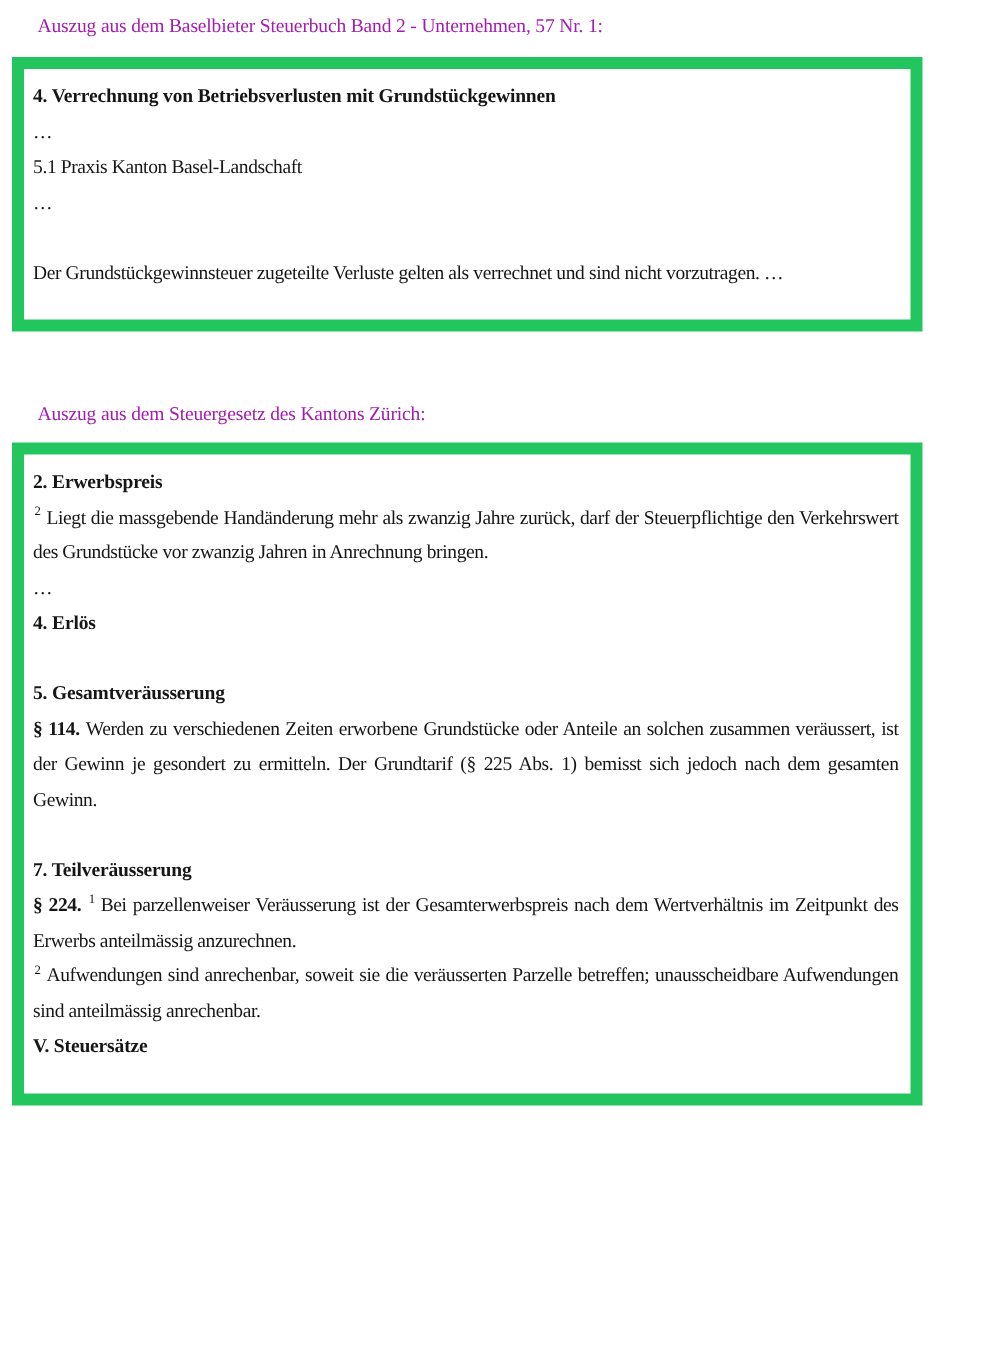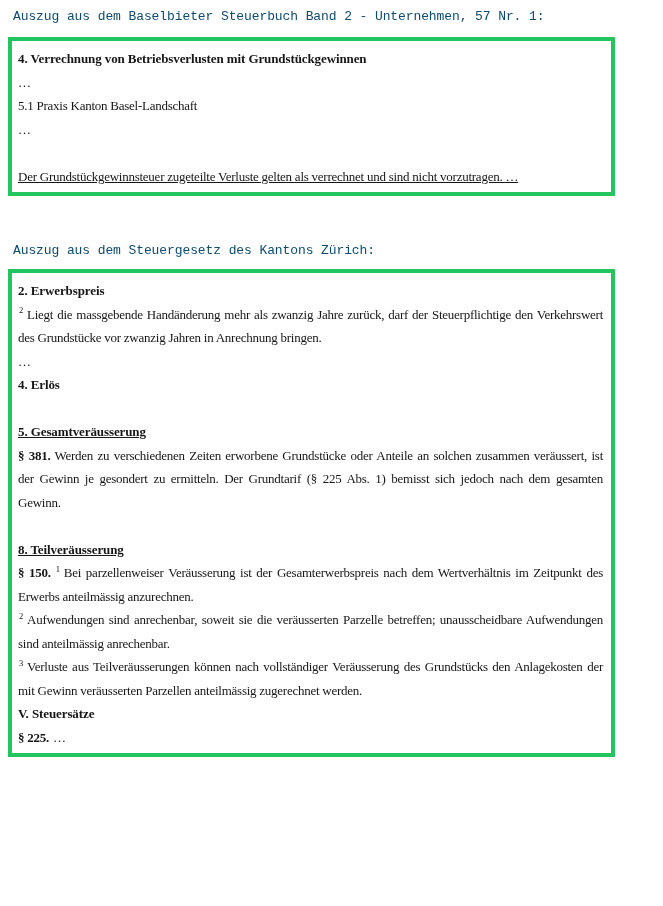--- a/index.html
+++ b/index.html
@@ -8,41 +8,41 @@
     width: 663px;
     height: 906px;
     overflow: hidden;
     font-family: "Liberation Serif", serif;
     color: #161616;
     position: relative;
   }
   .page { padding: 9px 0 0 8px; }
 
   .heading {
-    font-family: Liberation Mono, monospace;
+    font-family: Liberation Serif, serif;
     font-size: 13px;
     letter-spacing: -0.1px;
-    color: #0c4a6e;
-    margin-left: 5px;
+    color: #a21caf;
+    margin-left: 17px;
     white-space: nowrap;
   }
 
   .box {
     width: 607px;
-    border: 4px solid #22c55e;
-    padding: 6px 8px 4px 6px;
+    border: 8px solid #22c55e;
+    padding: 6px 8px 20px 6px;
     margin-top: 13px;
     font-size: 13px;
     line-height: 23.5px;
     letter-spacing: -0.25px;
   }
   .box p { text-align: justify; }
   .box p.nojust { text-align: left; }
   .bold { font-weight: bold; letter-spacing: -0.1px; }
-  .gap-before { margin-top: 23.5px; text-decoration: underline; }
+  .gap-before { margin-top: 23.5px; }
 
   .section-2 { margin-top: 47px; }
   .section-2 .box { margin-top: 11px; }
 
   b.lead { margin-right: 4px; white-space: nowrap; }
   sup.snum {
     font-size: 8.5px;
     line-height: 0;
     vertical-align: super;
     margin-right: 4px;
@@ -78,38 +78,32 @@
       </p>
 
       <p class="nojust">…</p>
 
       <p class="bold nojust">4. Erlös</p>
 
 
       <p class="bold nojust gap-before">5. Gesamtveräusserung</p>
 
       <p>
-        <b class="lead">§ 381.</b><span>Werden zu verschiedenen Zeiten erworbene Grundstücke oder Anteile an solchen zusammen veräussert, ist der Gewinn je gesondert zu ermitteln. Der Grundtarif (§ 225 Abs. 1) bemisst sich jedoch nach dem gesamten Gewinn.</span>
+        <b class="lead">§ 114.</b><span>Werden zu verschiedenen Zeiten erworbene Grundstücke oder Anteile an solchen zusammen veräussert, ist der Gewinn je gesondert zu ermitteln. Der Grundtarif (§ 225 Abs. 1) bemisst sich jedoch nach dem gesamten Gewinn.</span>
       </p>
 
-      <p class="bold nojust gap-before">8. Teilveräusserung</p>
+      <p class="bold nojust gap-before">7. Teilveräusserung</p>
 
       <p>
-        <b class="lead">§ 150.</b><sup class="snum">1</sup><span>Bei parzellenweiser Veräusserung ist der Gesamterwerbspreis nach dem Wertverhältnis im Zeitpunkt des Erwerbs anteilmässig anzurechnen.</span>
+        <b class="lead">§ 224.</b><sup class="snum">1</sup><span>Bei parzellenweiser Veräusserung ist der Gesamterwerbspreis nach dem Wertverhältnis im Zeitpunkt des Erwerbs anteilmässig anzurechnen.</span>
       </p>
 
       <p>
         <sup class="snum">2</sup><span>Aufwendungen sind anrechenbar, soweit sie die veräusserten Parzelle betreffen; unausscheidbare Aufwendungen sind anteilmässig anrechenbar.</span>
       </p>
 
-      <p>
-        <sup class="snum">3</sup><span>Verluste aus Teilveräusserungen können nach vollständiger Veräusserung des Grundstücks den Anlagekosten der mit Gewinn veräusserten Parzellen anteilmässig zugerechnet werden.</span>
-      </p>
 
       <p class="bold nojust">V. Steuersätze</p>
 
-      <p class="nojust">
-        <b class="lead">§ 225.</b><span>…</span>
-      </p>
     </div>
   </section>
 
 </div>
 
 </body></html>

